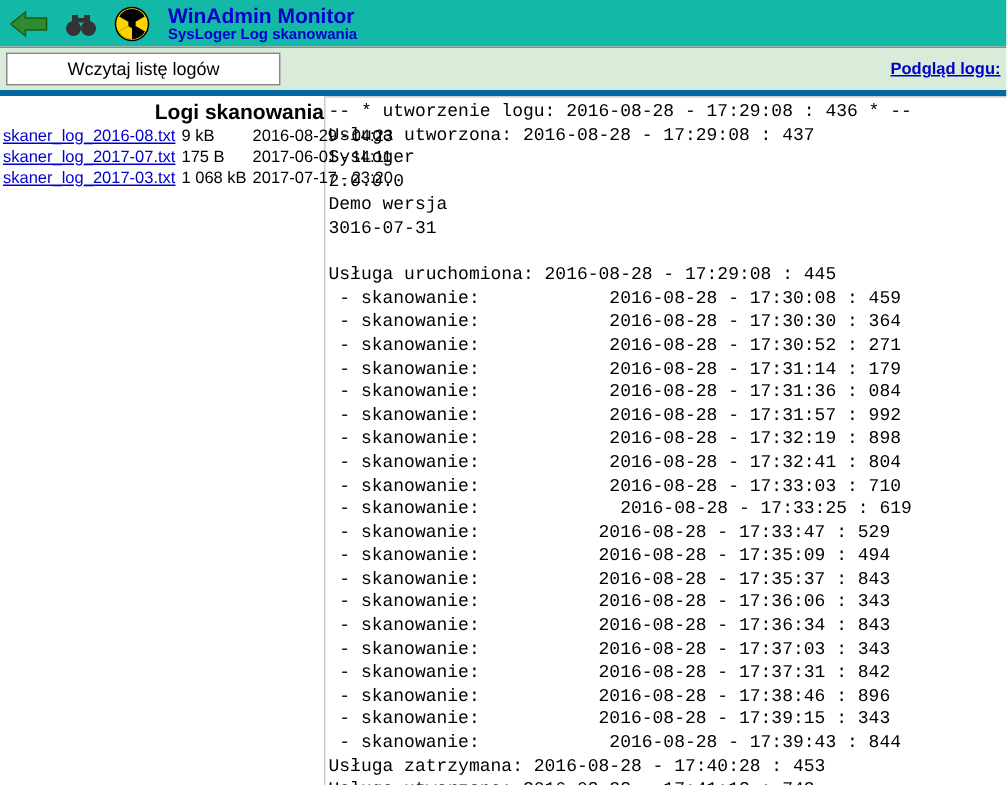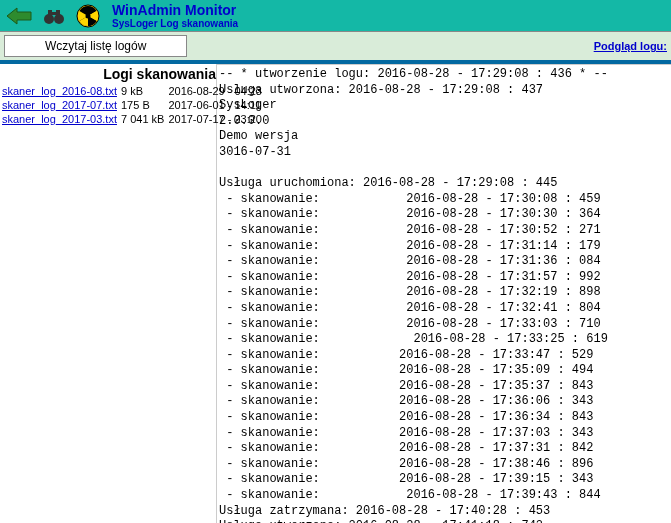--- a/index.html
+++ b/index.html
@@ -79,21 +79,21 @@
             <td class="size-col">9 kB</td>
             <td class="date-col">2016-08-29 - 04:23</td>
           </tr>
           <tr>
             <td><span class="log-link">skaner_log_2017-07.txt</span></td>
             <td class="size-col">175 B</td>
             <td class="date-col">2017-06-01 - 14:11</td>
           </tr>
           <tr>
             <td><span class="log-link">skaner_log_2017-03.txt</span></td>
-            <td class="size-col">7 041 kB</td>
+            <td class="size-col">1 068 kB</td>
             <td class="date-col">2017-07-17 - 23:20</td>
           </tr>
         </tbody>
     </table>
   </div>
   <div class="right-col">-- * utworzenie logu: 2016-08-28 - 17:29:08 : 436 * --
 Usługa utworzona: 2016-08-28 - 17:29:08 : 437
 SysLoger
 2.0.0.0
 Demo wersja

